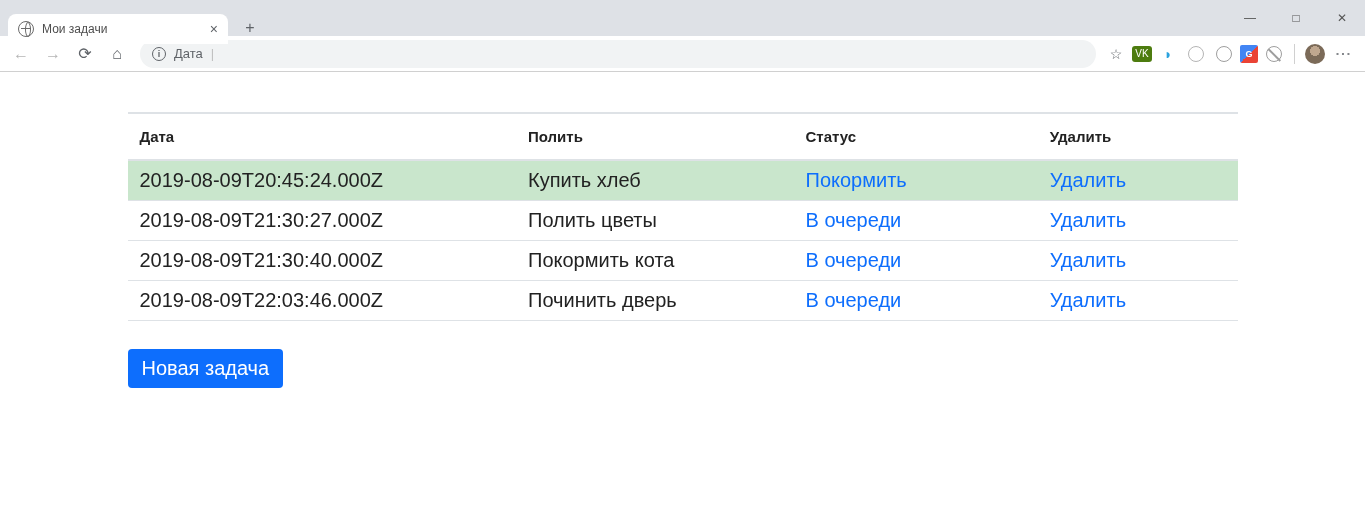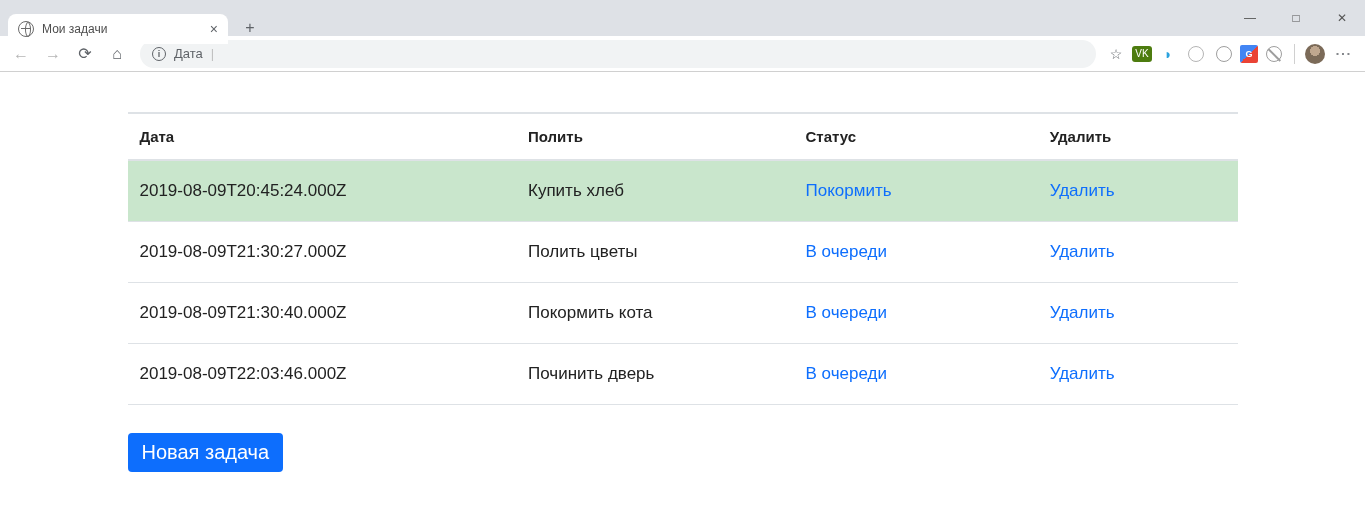--- a/index.html
+++ b/index.html
@@ -35,21 +35,21 @@
     .adb::after { content:""; position:absolute; width:120%; height:1.5px; background:#9e9e9e; top:50%; left:-10%; transform:rotate(45deg); }
     .avatar { width: 20px; height: 20px; border-radius:50%; background: radial-gradient(circle at 50% 35%, #bfa78f 0 30%, #7b6a58 31% 100%); }
     .sep { width:1px; height:20px; background:#d0d0d0; margin: 0 4px; }
     .dots { font-size: 16px; color:#5f6368; letter-spacing: -1px; writing-mode: vertical-lr; line-height: 0.4; }
 
     
     .page { padding: 40px 0 0 0; display:flex; justify-content:center; }
     .container { width: 1110px; }
     table { width: 100%; border-collapse: collapse; }
     th { text-align: left; font-weight: 700; font-size: 15px; color: #222; padding: 14px 12px; border-top: 2px solid #dee2e6; border-bottom: 2px solid #dee2e6; }
-    td { font-size: 17px; color: #222; padding: 20px 12px; border-bottom: 1px solid #dee2e6; }
+    td { font-size: 20px; color: #222; padding: 8px 12px; border-bottom: 1px solid #dee2e6; }
     tr.done td { background: #c9e6cc; }
     .link { color: #0d6efd; cursor: pointer; }
     .btn-primary { margin-top: 28px; background: #0d6efd; color:#fff; border:none; border-radius: 4px; padding: 8px 14px; font-size: 20px; cursor:pointer; }
   </style>
 </head>
 <body>
 
 <div class="chrome">
 
   <div class="tabstrip">

